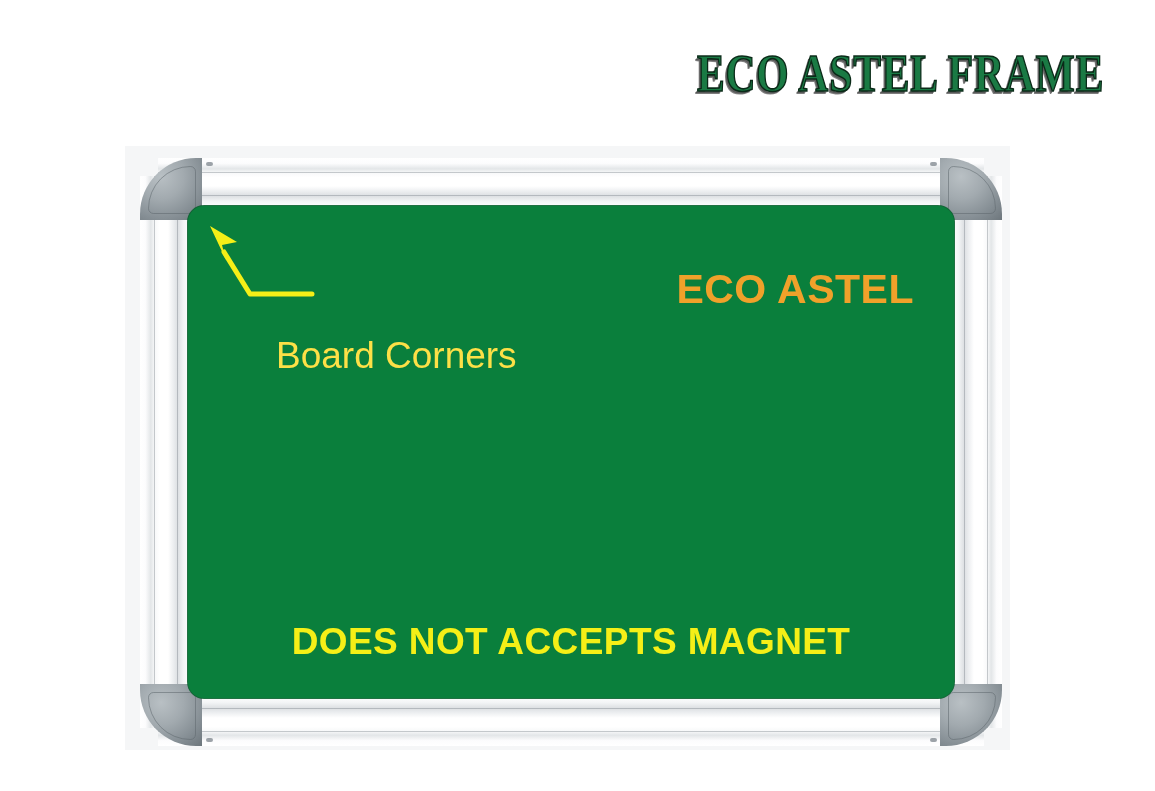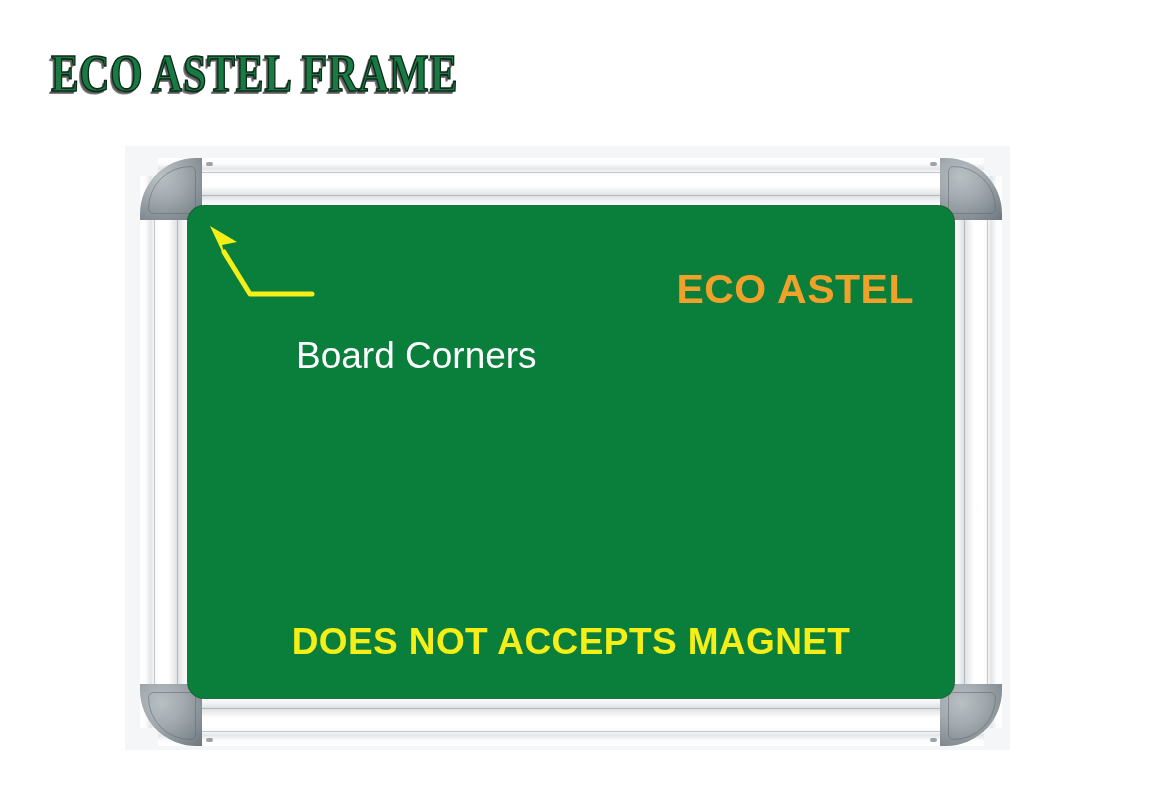--- a/index.html
+++ b/index.html
@@ -15,21 +15,21 @@
     font-family: "Liberation Sans", sans-serif;
   }
 
   
   #title-area {
     position: absolute;
     left: 0;
     top: 44px;
     width: 1155px;
     height: 70px;
-    text-align: left;
+    text-align: right;
   }
   #product-title {
     display: inline-block;
     font-family: "Liberation Serif", serif;
     font-weight: bold;
     font-size: 52px;
     line-height: 60px;
     letter-spacing: 1px;
     transform: scaleX(0.80);
     transform-origin: center center;
@@ -207,24 +207,24 @@
     right: 40px;
     top: 60px;
     font-size: 41px;
     font-weight: bold;
     color: #f0a12a;
     letter-spacing: 0.5px;
     white-space: nowrap;
   }
   #callout-text {
     position: absolute;
-    left: 108px;
+    left: 88px;
     top: 72px;
     width: 344px;
-    color: #ffffff;
+    color: #fde047;
     font-size: 37px;
     line-height: 52px;
     text-align: center;
     white-space: pre-line;
   }
   #callout-line-1 { text-align: left; }
   #magnet-note {
     position: absolute;
     left: 0;
     right: 0;

